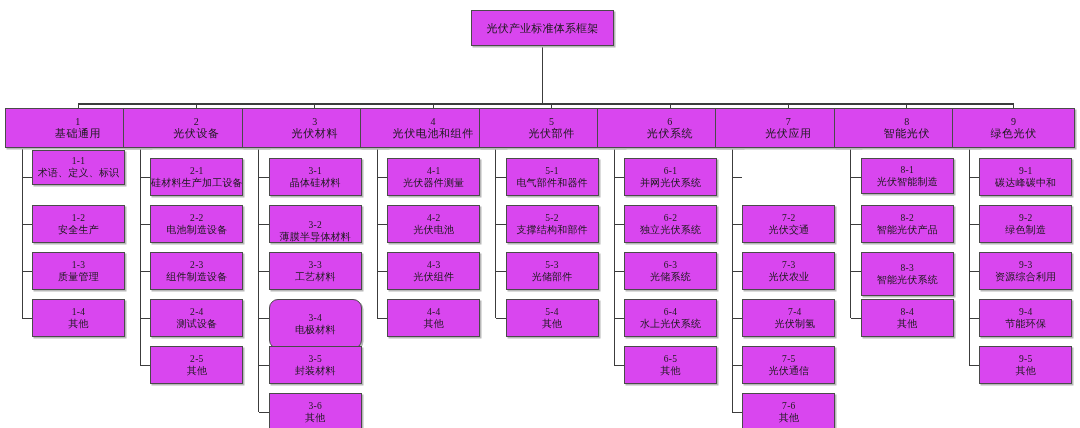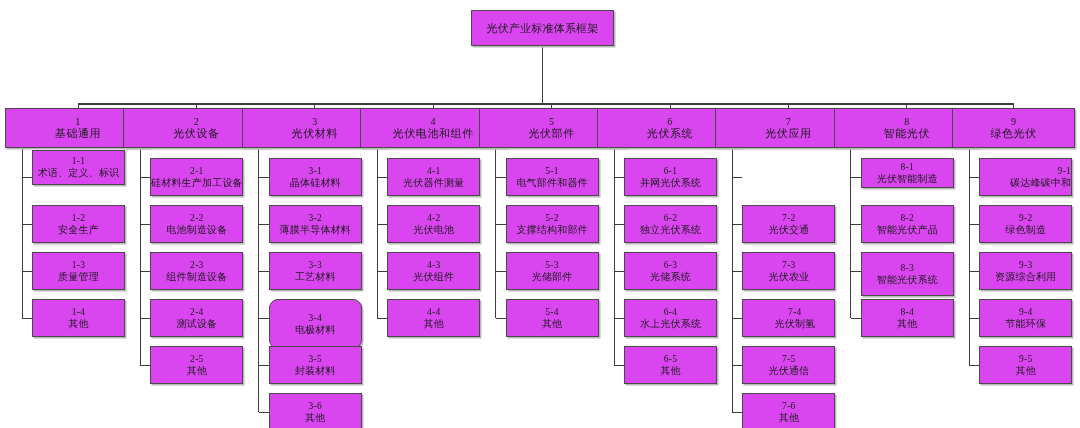--- a/index.html
+++ b/index.html
@@ -180,21 +180,21 @@
       <span class="label">其他</span>
     </div>
     <div class="node lvl1" style="left: 241.8px; top: 108px; width: 146px; height: 40px;">
       <span class="code">3</span>
       <span class="label">光伏材料</span>
     </div>
     <div class="node lvl2" style="left: 268.8px; top: 158px; width: 93px; height: 38px;">
       <span class="code">3-1</span>
       <span class="label">晶体硅材料</span>
     </div>
-    <div class="node lvl2" style="left: 268.8px; top: 205px; width: 93px; height: 38px;">
+    <div class="node lvl2" style="left: 268.8px; top: 205px; width: 93px; height: 38px; justify-content: flex-end;">
       <span class="code">3-2</span>
       <span class="label">薄膜半导体材料</span>
     </div>
     <div class="node lvl2" style="left: 268.8px; top: 252px; width: 93px; height: 38px;">
       <span class="code">3-3</span>
       <span class="label">工艺材料</span>
     </div>
     <div class="node lvl2" style="left: 268.8px; top: 299px; width: 93px; height: 50px; border-radius: 9px;">
       <span class="code">3-4</span>
       <span class="label">电极材料</span>
@@ -292,41 +292,41 @@
       <span class="label">光伏通信</span>
     </div>
     <div class="node lvl2" style="left: 742.4px; top: 393px; width: 93px; height: 38px;">
       <span class="code">7-6</span>
       <span class="label">其他</span>
     </div>
     <div class="node lvl1" style="left: 833.8px; top: 108px; width: 146px; height: 40px;">
       <span class="code">8</span>
       <span class="label">智能光伏</span>
     </div>
-    <div class="node lvl2" style="left: 860.8px; top: 158px; width: 93px; height: 30px;">
+    <div class="node lvl2" style="left: 860.8px; top: 158px; width: 93px; height: 36px;">
       <span class="code">8-1</span>
       <span class="label">光伏智能制造</span>
     </div>
     <div class="node lvl2" style="left: 860.8px; top: 205px; width: 93px; height: 38px;">
       <span class="code">8-2</span>
       <span class="label">智能光伏产品</span>
     </div>
     <div class="node lvl2" style="left: 860.8px; top: 252px; width: 93px; height: 44px;">
       <span class="code">8-3</span>
       <span class="label">智能光伏系统</span>
     </div>
     <div class="node lvl2" style="left: 860.8px; top: 299px; width: 93px; height: 38px;">
       <span class="code">8-4</span>
       <span class="label">其他</span>
     </div>
     <div class="node lvl1" style="left: 952.2px; top: 108px; width: 122.8px; height: 40px;">
       <span class="code">9</span>
       <span class="label">绿色光伏</span>
     </div>
-    <div class="node lvl2" style="left: 979.2px; top: 158px; width: 93px; height: 38px; align-items: flex-end;">
+    <div class="node lvl2" style="left: 979.2px; top: 158px; width: 93px; height: 38px;">
       <span class="code">9-1</span>
       <span class="label">碳达峰碳中和</span>
     </div>
     <div class="node lvl2" style="left: 979.2px; top: 205px; width: 93px; height: 38px;">
       <span class="code">9-2</span>
       <span class="label">绿色制造</span>
     </div>
     <div class="node lvl2" style="left: 979.2px; top: 252px; width: 93px; height: 38px;">
       <span class="code">9-3</span>
       <span class="label">资源综合利用</span>

